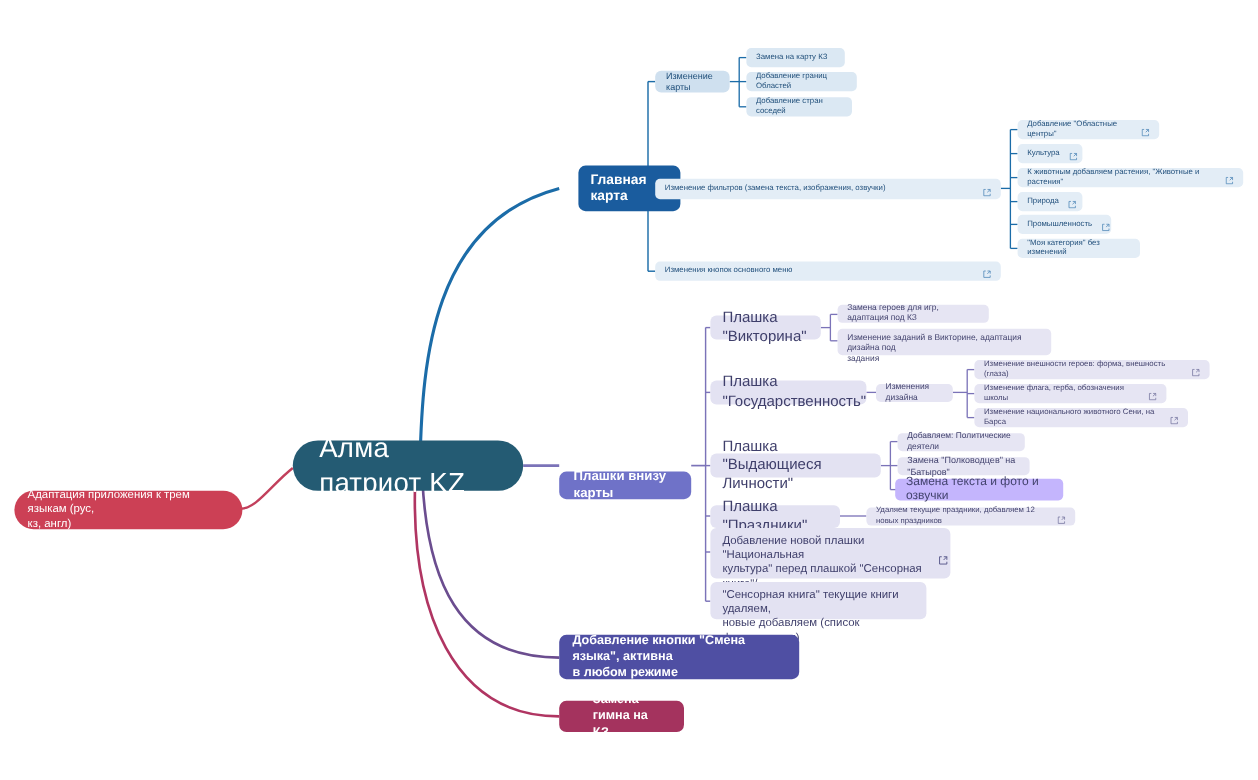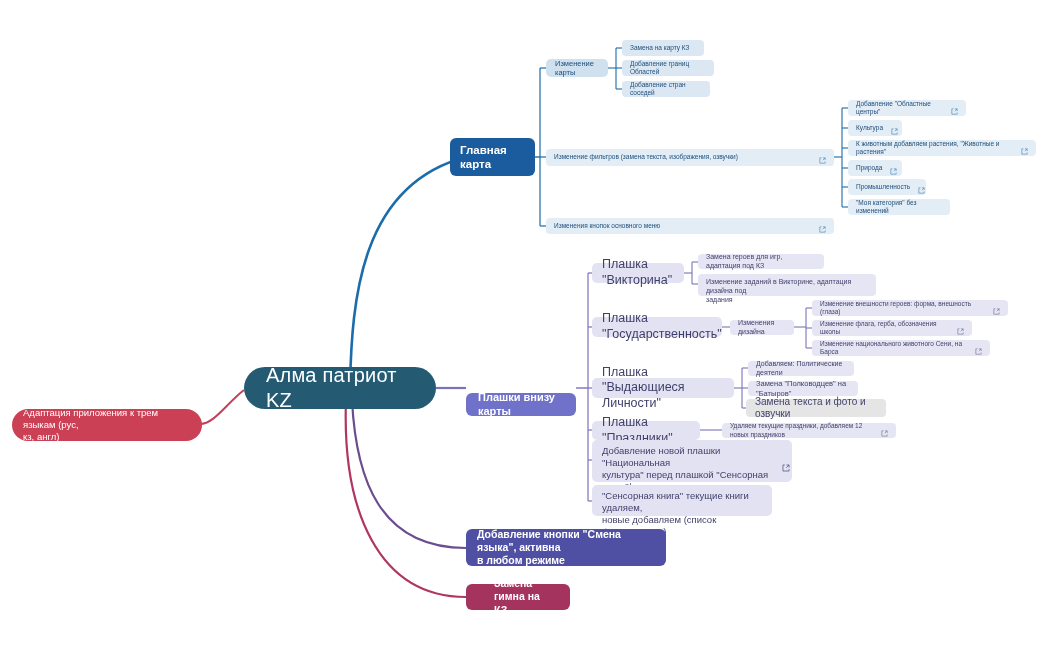--- a/index.html
+++ b/index.html
@@ -35,21 +35,21 @@
     flex: 0 0 auto;
     display: inline-block;
     opacity: .75;
   }
 
   
   .n-root {
     background: #245b73;
     color: #ffffff;
     border-radius: 24px;
-    font-size: 20px;
+    font-size: 23px;
     padding: 0 22px;
     justify-content: center;
     letter-spacing: .2px;
   }
 
   
   .n-blue-head {
     background: #1a5c9e;
     color: #ffffff;
     font-size: 11.5px;
@@ -116,21 +116,21 @@
   }
   .n-pur-small {
     background: #e6e5f3;
     color: #43436e;
     font-size: 6.5px;
     padding: 4px 8px;
     border-radius: 4px;
     justify-content: space-between;
   }
   .n-pur-med {
-    background: #e5e5e5;
+    background: #c4b5fd;
     color: #43436e;
     font-size: 9px;
     padding: 4px 9px;
     border-radius: 4px;
     justify-content: flex-end;
   }
 
   
   .n-violet-solid {
     background: #4f4fa3;
@@ -226,21 +226,21 @@
 
   <div class="node n-root" style="left:244px; top:367px; width:192px; height:42px;">
     <span class="txt">Алма патриот KZ</span>
   </div>
 
   <div class="node n-red-solid" style="left:12px; top:409px; width:190px; height:32px;border-radius:16px;">
     <span class="txt">Адаптация приложения к трем языкам (рус,
 кз, англ)</span>
   </div>
 
-  <div class="node n-blue-head" style="left:450px; top:138px; width:85px; height:38px;">
+  <div class="node n-blue-head" style="left:482px; top:138px; width:85px; height:38px;">
     <span class="txt">Главная
 карта</span>
   </div>
 
   <div class="node n-blue1" style="left:546px; top:59px; width:62px; height:18px;">
     <span class="txt">Изменение карты</span>
   </div>
 
   <div class="node n-blue2" style="left:622px; top:40px; width:82px; height:16px;">
     <span class="txt">Замена на карту КЗ</span>

